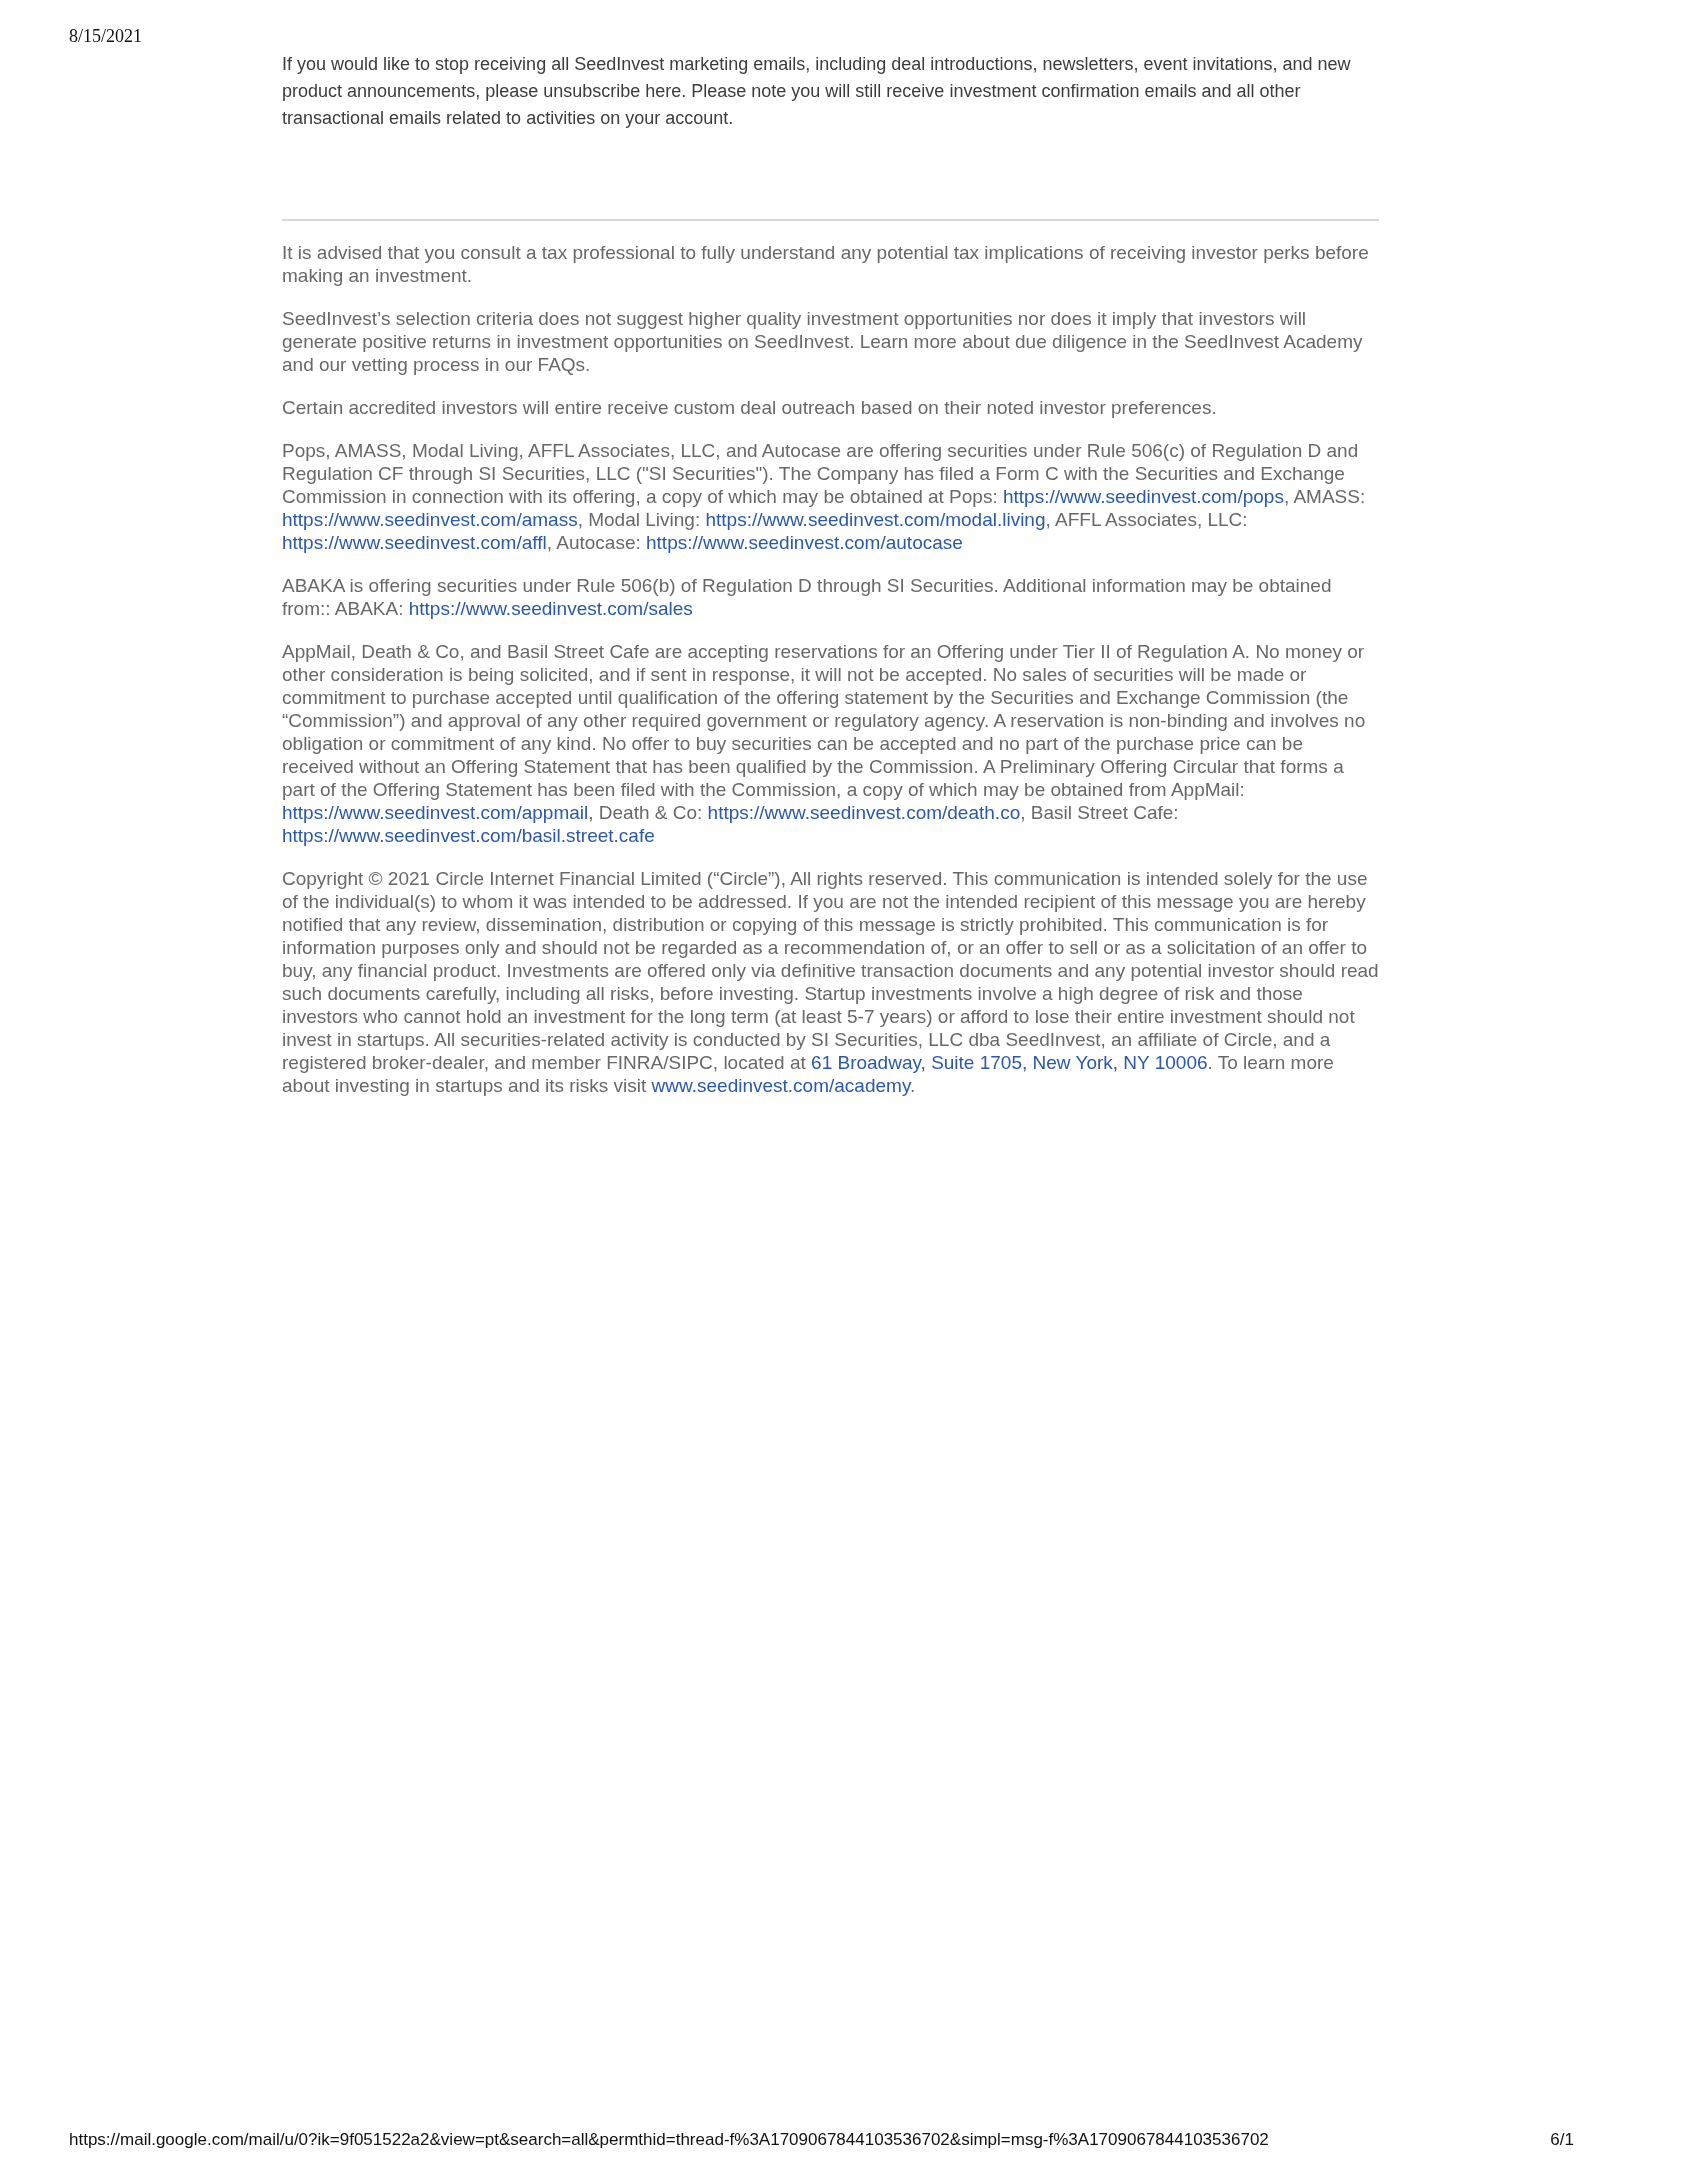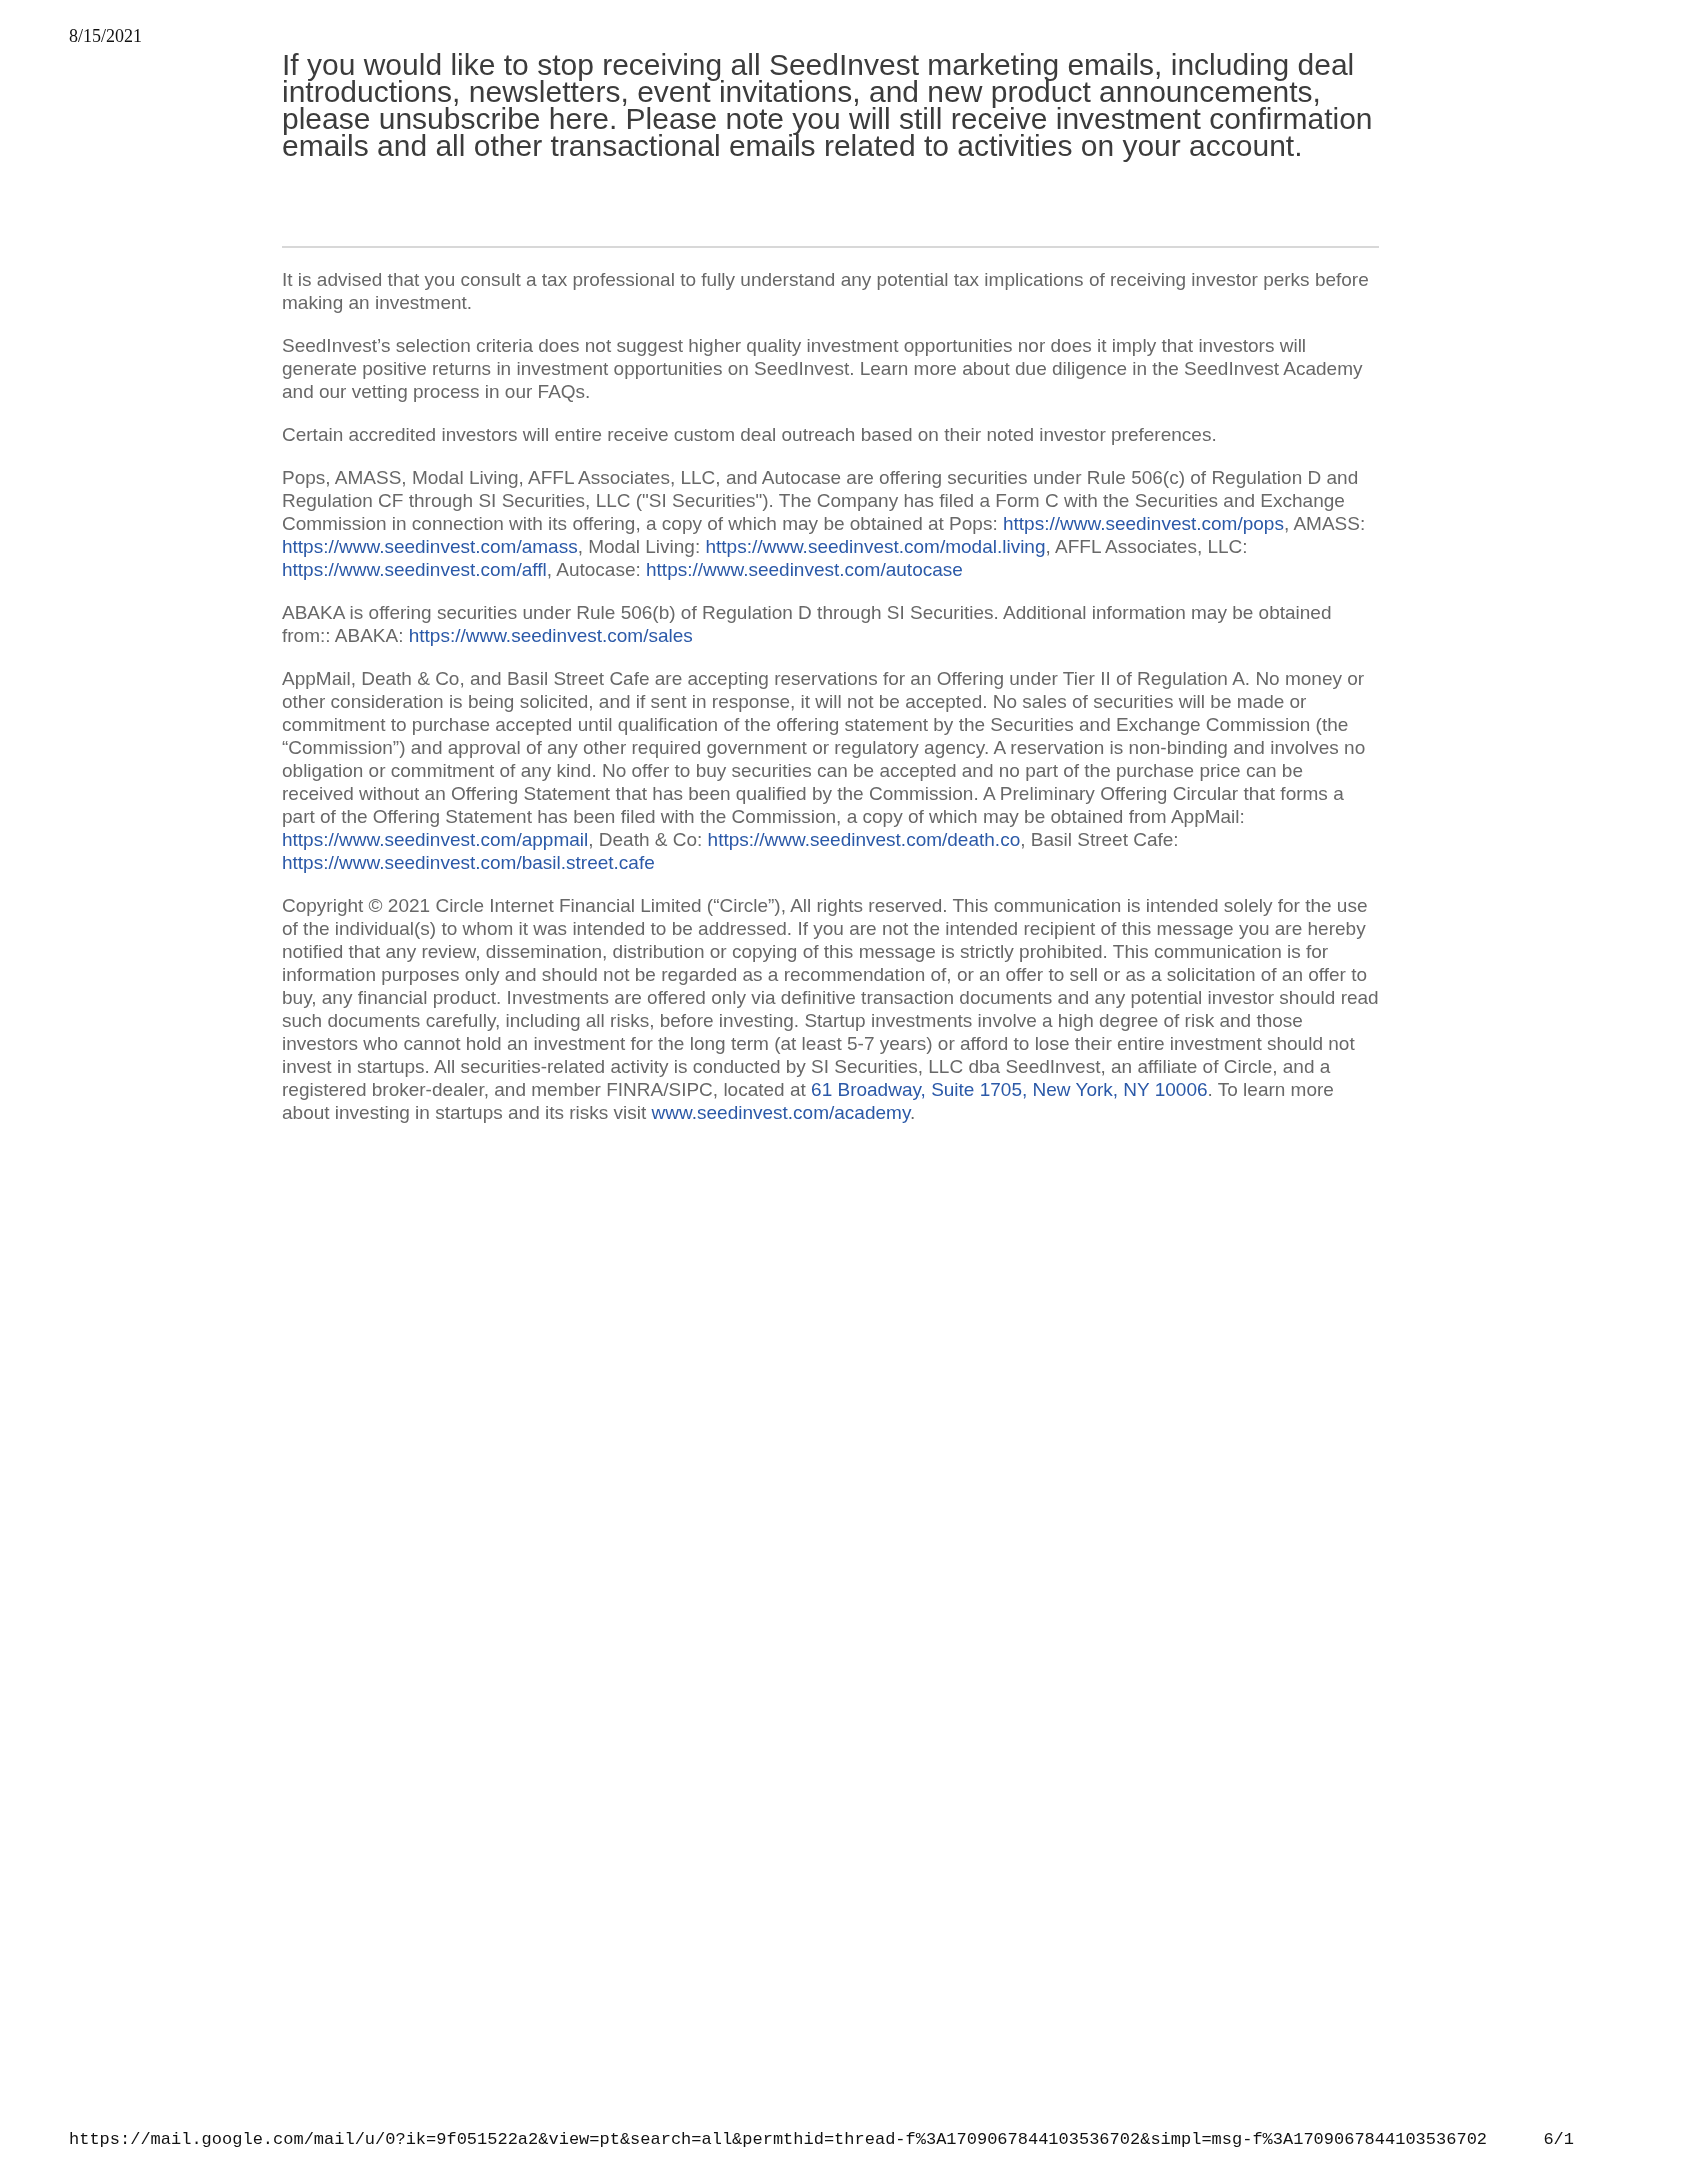--- a/index.html
+++ b/index.html
@@ -32,21 +32,21 @@
 
   
   .email-body {
     position: absolute;
     left: 282px;
     top: 51px;
     width: 1097px;
   }
   .intro-para {
     margin: 0;
-    font-size: 30px;
+    font-size: 18px;
     line-height: 27px;
     color: #3c3c3c;
   }
   .divider {
     border: none;
     border-top: 2px solid #d8d8d8;
     margin: 87px 0 14px 0;
     height: 0;
   }
   .disclaimer-para {
@@ -60,21 +60,21 @@
     text-decoration: none;
     cursor: pointer;
     word-break: normal;
     margin-top: 44px;
   }
 
   
   .print-footer {
     position: absolute;
     left: 69px; right: 69px; bottom: 26px; height: 22px;
-    font-family: Liberation Mono, monospace;
+    font-family: Liberation Sans, sans-serif;
     font-size: 17px;
     color: #111111;
   }
   .footer-url { position: absolute; left: 0; top: 0; white-space: nowrap; }
   .page-number { position: absolute; right: 40px; top: 0; }
 </style>
 </head>
 <body>
 
 <div class="page">

